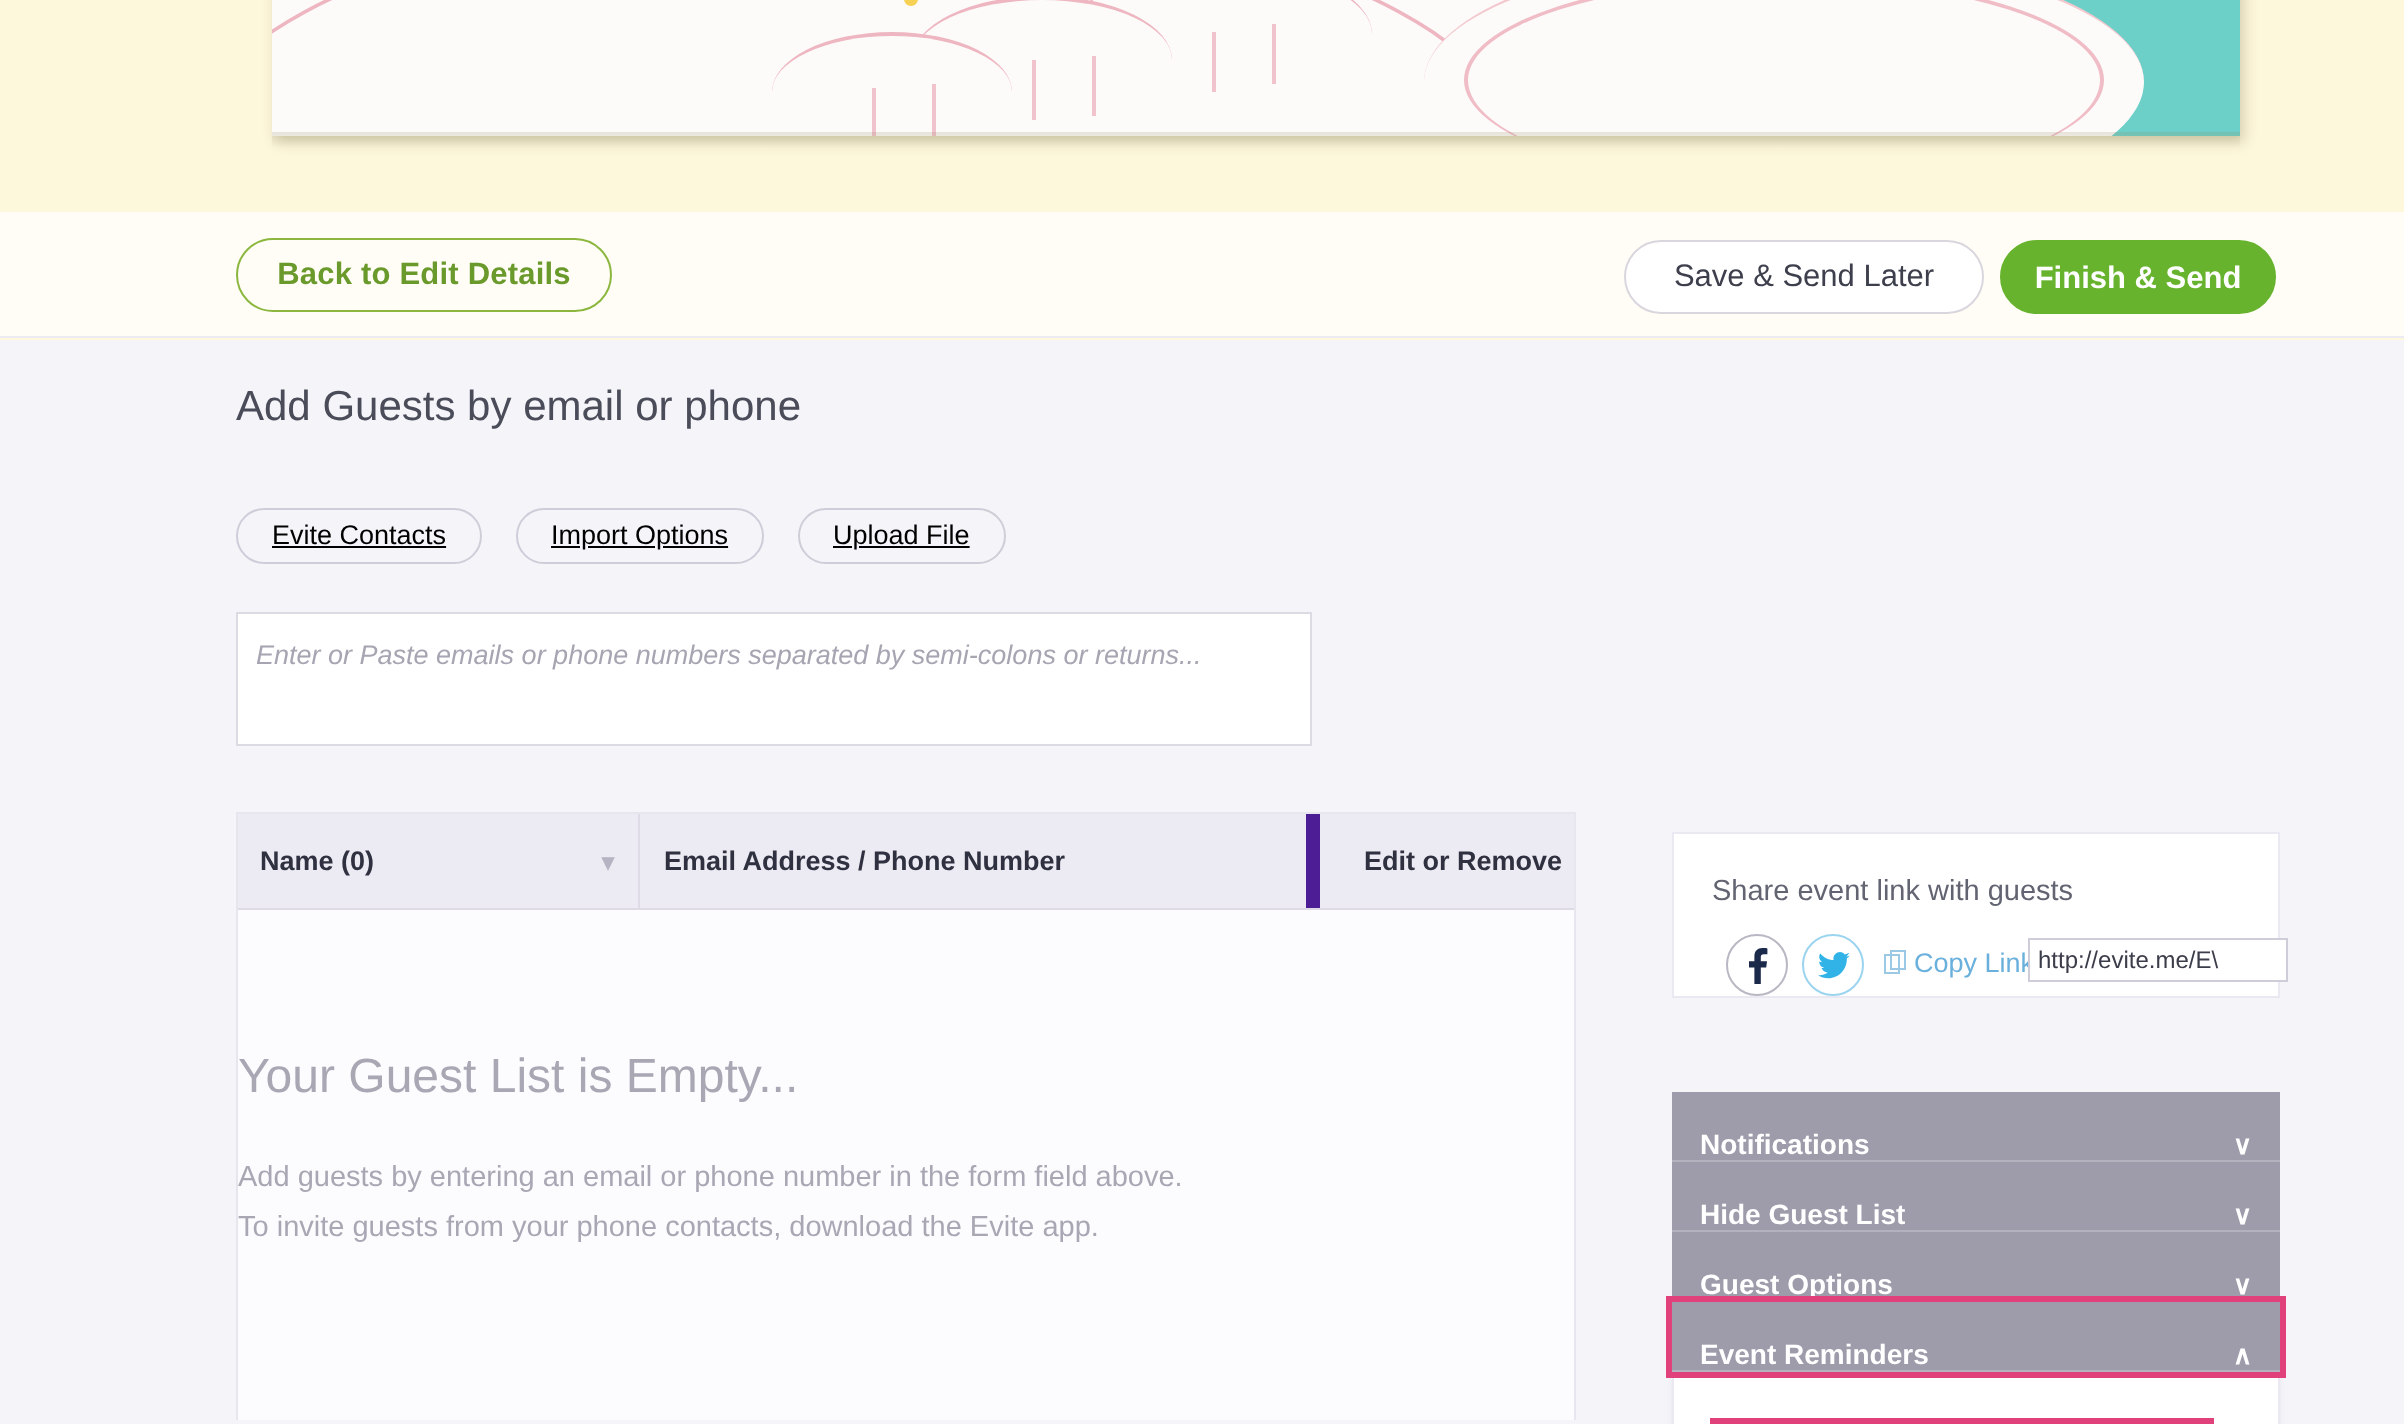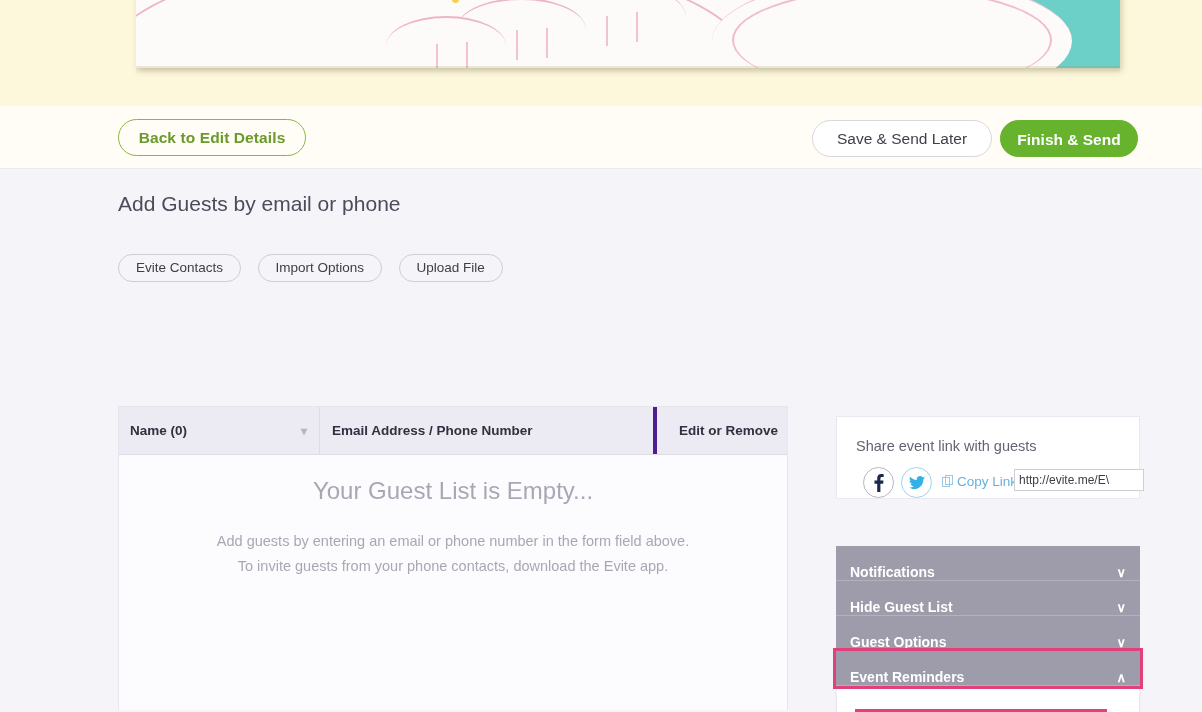--- a/index.html
+++ b/index.html
@@ -87,21 +87,21 @@
   .page-title {
     position: absolute; left: 118px; top: 22px;
     font-size: 21px; color: #4a4c59; font-weight: normal;
   }
 
   .pill-row { position: absolute; left: 118px; top: 84px; }
   .pill {
     display: inline-block; height: 28px; line-height: 26px;
     padding: 0 17px; margin-right: 12px;
     border: 1px solid #cfcdd8; border-radius: 20px;
-    background: #f4f4f9; color: #404040; font-size: 13.5px; cursor: pointer;
+    background: #f4f4f9; color: #000000; font-size: 13.5px; cursor: pointer; text-decoration: underline;
   }
 
   .entry-box {
     position: absolute; left: 118px; top: 136px; width: 538px; height: 67px;
     background: #ffffff; border: 1px solid #dcdae3;
   }
   .entry-placeholder {
     position: absolute; left: 9px; top: 13px; width: 520px;
     font-size: 13.5px; font-style: italic; color: #a7a5b2;
   }
@@ -119,24 +119,24 @@
   .thead {
     display: flex; height: 48px; background: #eceaf2;
     border-bottom: 1px solid #dedbe6;
   }
   .th {
     font-size: 13.5px; font-weight: bold; color: #2f3140;
     display: flex; align-items: center;
   }
   .th-name { width: 200px; padding-left: 11px; justify-content: space-between; padding-right: 12px; }
   .th-email { flex: 1; padding-left: 12px; border-left: 1px solid #dedbe6; }
-  .th-edit { width: 134px; padding-left: 22px; border-left: 4px solid #4c1d95; }
+  .th-edit { width: 134px; padding-left: 22px; border-left: 7px solid #4c1d95; }
   .chev-sm { color: #b6b3c2; font-size: 12px; }
 
-  .empty-wrap { padding-top: 22px; text-align: center; }
+  .empty-wrap { padding-top: 70px; text-align: left; }
   .empty-title { font-size: 24px; color: #a9a7b4; font-weight: normal; }
   .empty-sub {
     margin-top: 24px; font-size: 14.5px; color: #a9a7b4; line-height: 25px;
   }
 
   
   .share-card {
     position: absolute; left: 836px; top: 246px; width: 304px; height: 83px;
     background: #ffffff; border: 1px solid #eae8f0;
   }
@@ -220,20 +220,23 @@
 <div class="main">
 
   <h1 class="page-title">Add Guests by email or phone</h1>
 
   <div class="pill-row">
     <span class="pill">Evite Contacts</span>
     <span class="pill">Import Options</span>
     <span class="pill">Upload File</span>
   </div>
 
+  <div class="entry-box">
+    <div class="entry-placeholder">Enter or Paste emails or phone numbers separated by semi-colons or returns...</div>
+  </div>
   <div class="btn btn-addguest">Add Guest</div>
 
   <div class="table">
     <div class="thead">
       <div class="th th-name">
         <span>Name (0)</span>
         <span class="chev-sm">▾</span>
       </div>
       <div class="th th-email">Email Address / Phone Number</div>
       <div class="th th-edit">Edit or Remove</div>

